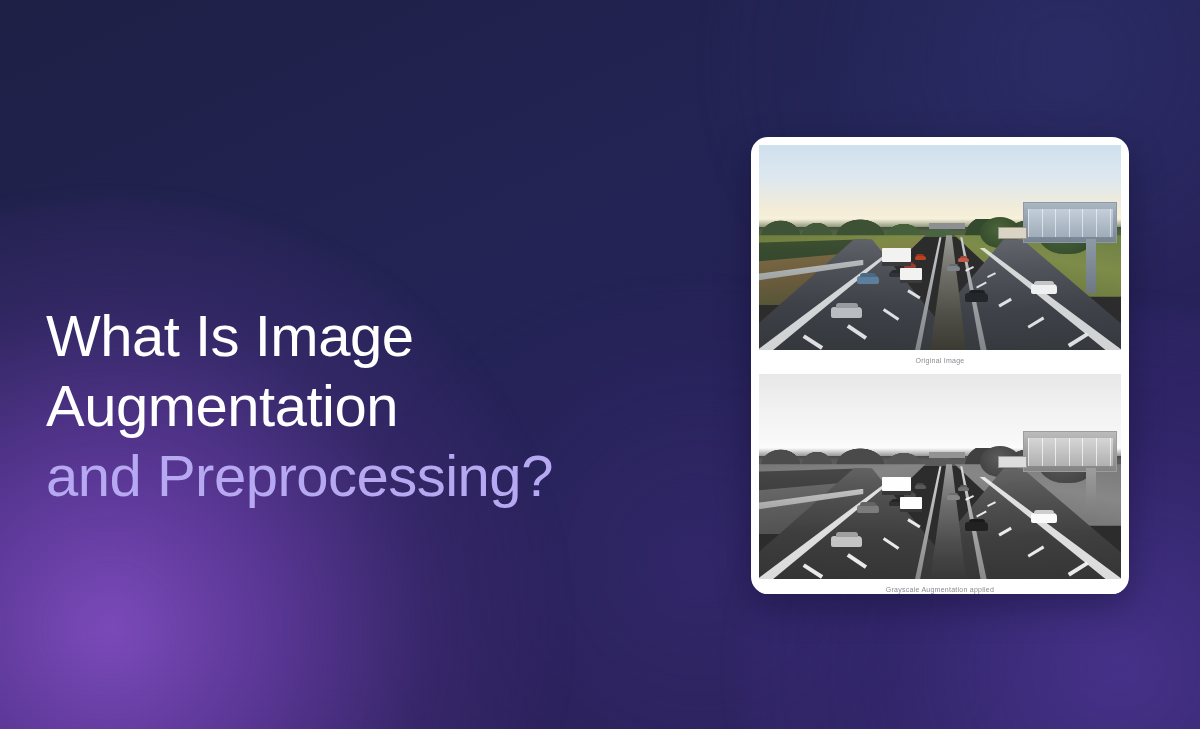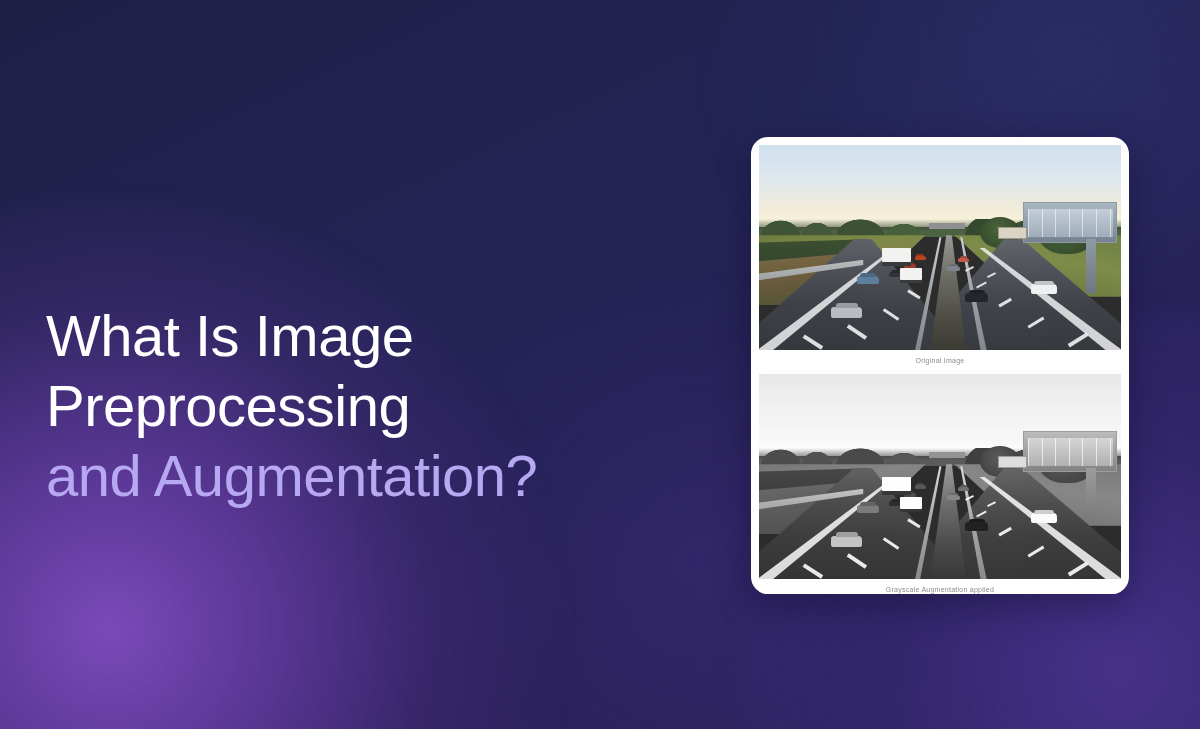--- a/index.html
+++ b/index.html
@@ -290,22 +290,22 @@
 
   <div class="bg-base"></div>
   <div class="bg-glow-tr"></div>
   <div class="bg-glow-mid"></div>
   <div class="bg-glow-br"></div>
   <div class="bg-glow-bl"></div>
   <div class="bg-noise"></div>
 
   <h1 class="headline">
     <span class="line">What Is Image</span>
-    <span class="line">Preprocessing</span>
-    <span class="line accent">and Augmentation?</span>
+    <span class="line">Augmentation</span>
+    <span class="line accent">and Preprocessing?</span>
   </h1>
 
 
   <div class="card">
 
     <div class="pane">
       <div class="photo">
         <div class="photo-inner" style="position:absolute;inset:0;">
           <div class="sky"></div>
           <div class="horizon-trees"></div>

